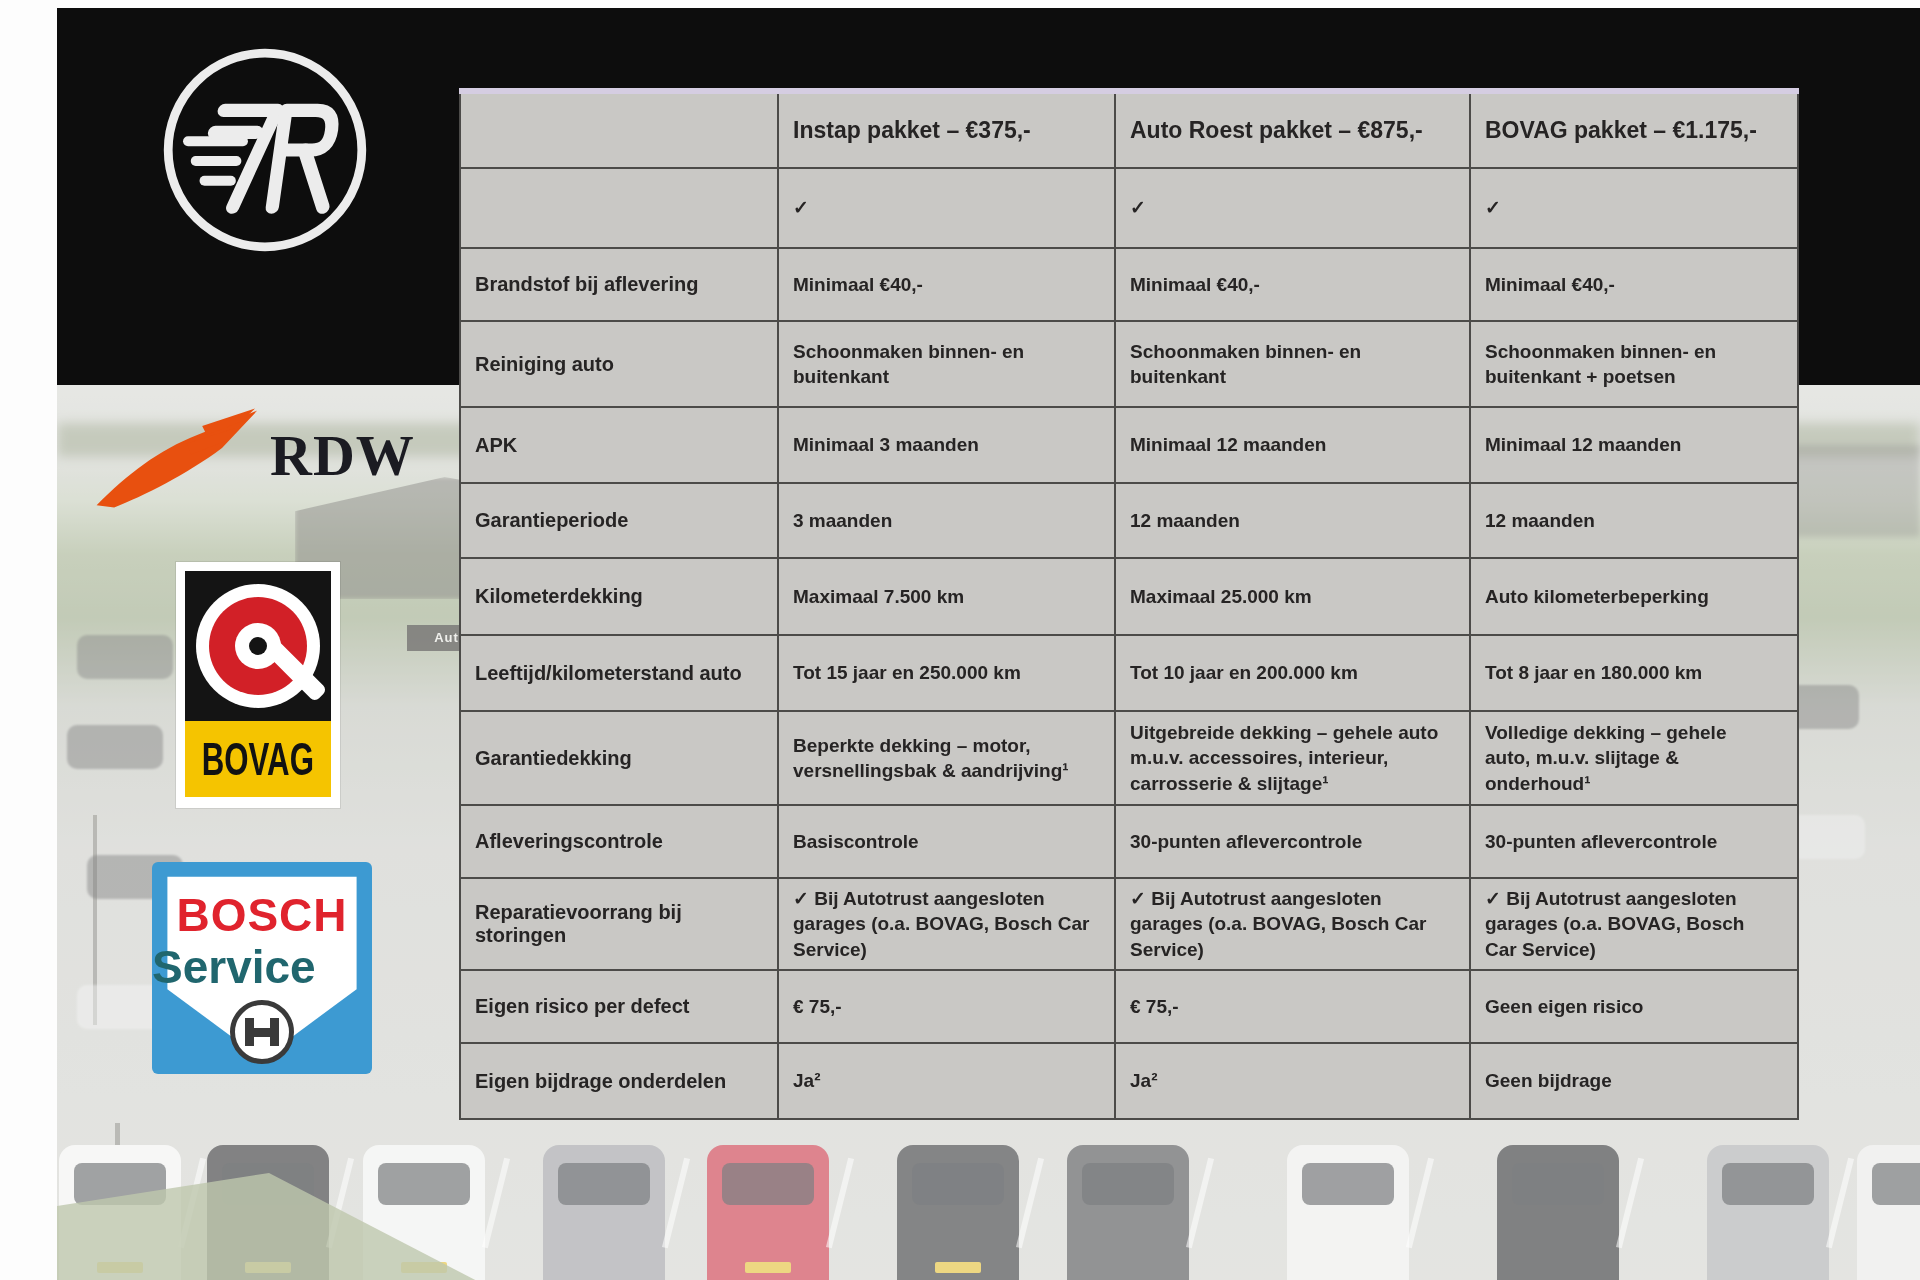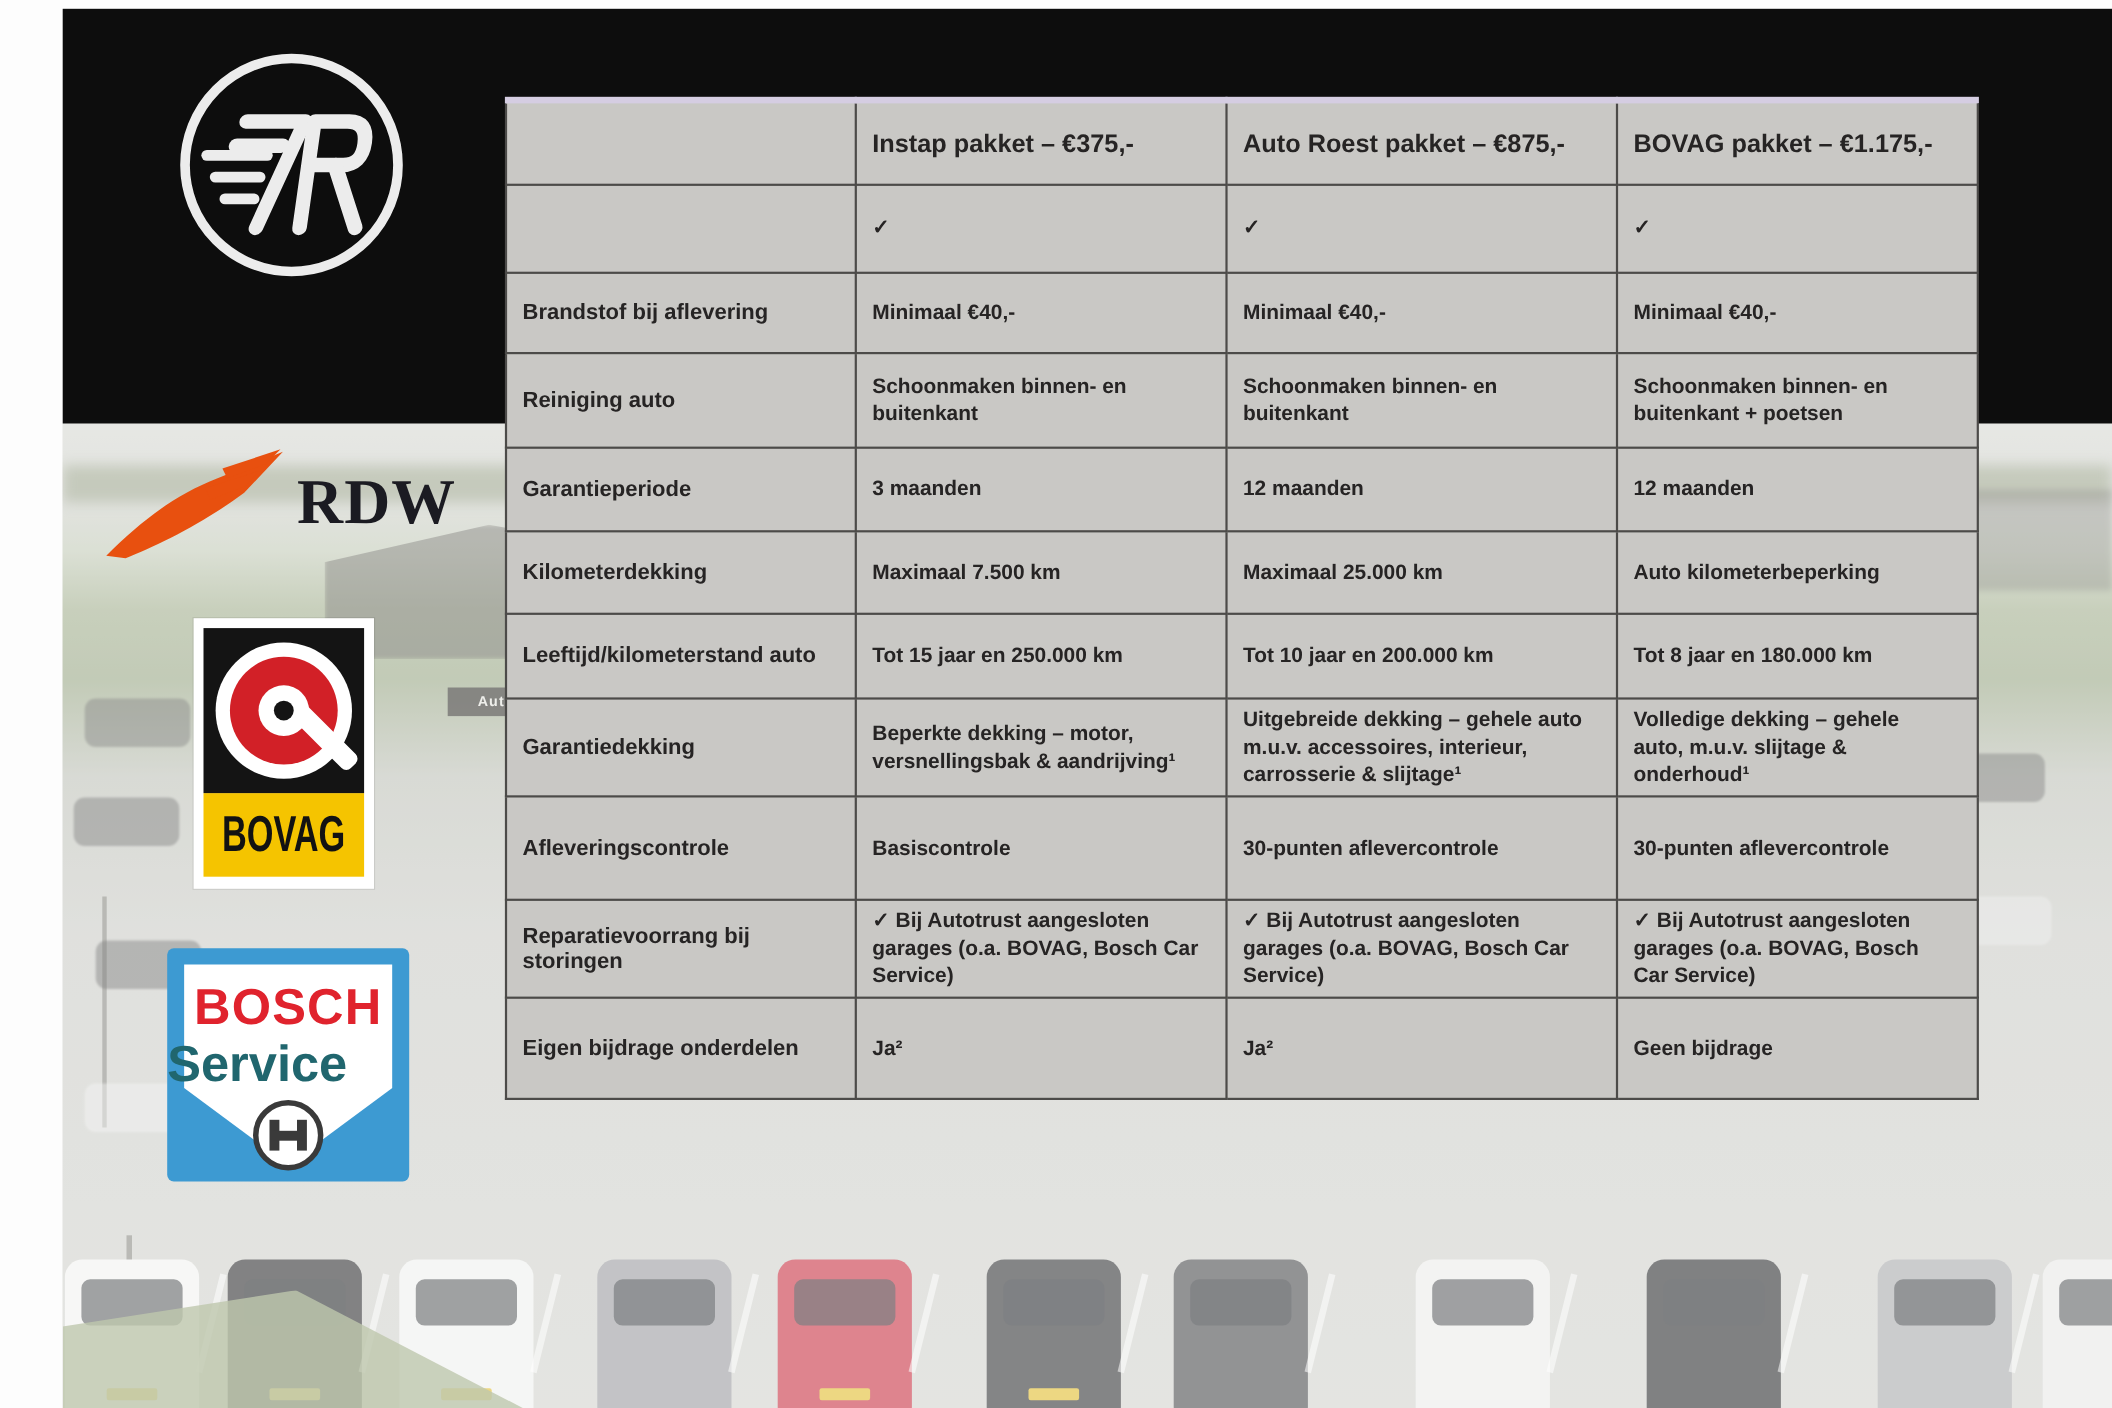--- a/index.html
+++ b/index.html
@@ -241,20 +241,26 @@
     <td>Minimaal €40,-</td>
     <td>Minimaal €40,-</td>
   </tr>
         <tr>
     <th class="lbl">Reiniging auto</th>
     <td>Schoonmaken binnen- en buitenkant</td>
     <td>Schoonmaken binnen- en buitenkant</td>
     <td>Schoonmaken binnen- en buitenkant + poetsen</td>
   </tr>
         <tr>
+    <th class="lbl">APK</th>
+    <td>Minimaal 3 maanden</td>
+    <td>Minimaal 12 maanden</td>
+    <td>Minimaal 12 maanden</td>
+  </tr>
+        <tr>
     <th class="lbl">Garantieperiode</th>
     <td>3 maanden</td>
     <td>12 maanden</td>
     <td>12 maanden</td>
   </tr>
         <tr>
     <th class="lbl">Kilometerdekking</th>
     <td>Maximaal 7.500 km</td>
     <td>Maximaal 25.000 km</td>
     <td>Auto kilometerbeperking</td>
@@ -277,20 +283,26 @@
     <td>30-punten aflevercontrole</td>
     <td>30-punten aflevercontrole</td>
   </tr>
         <tr>
     <th class="lbl">Reparatievoorrang bij storingen</th>
     <td>✓ Bij Autotrust aangesloten garages (o.a. BOVAG, Bosch Car Service)</td>
     <td>✓ Bij Autotrust aangesloten garages (o.a. BOVAG, Bosch Car Service)</td>
     <td>✓ Bij Autotrust aangesloten garages (o.a. BOVAG, Bosch Car Service)</td>
   </tr>
         <tr>
+    <th class="lbl">Eigen risico per defect</th>
+    <td>€ 75,-</td>
+    <td>€ 75,-</td>
+    <td>Geen eigen risico</td>
+  </tr>
+        <tr>
     <th class="lbl">Eigen bijdrage onderdelen</th>
     <td>Ja²</td>
     <td>Ja²</td>
     <td>Geen bijdrage</td>
   </tr>
       </tbody>
   </table>
 
 </div>
 

